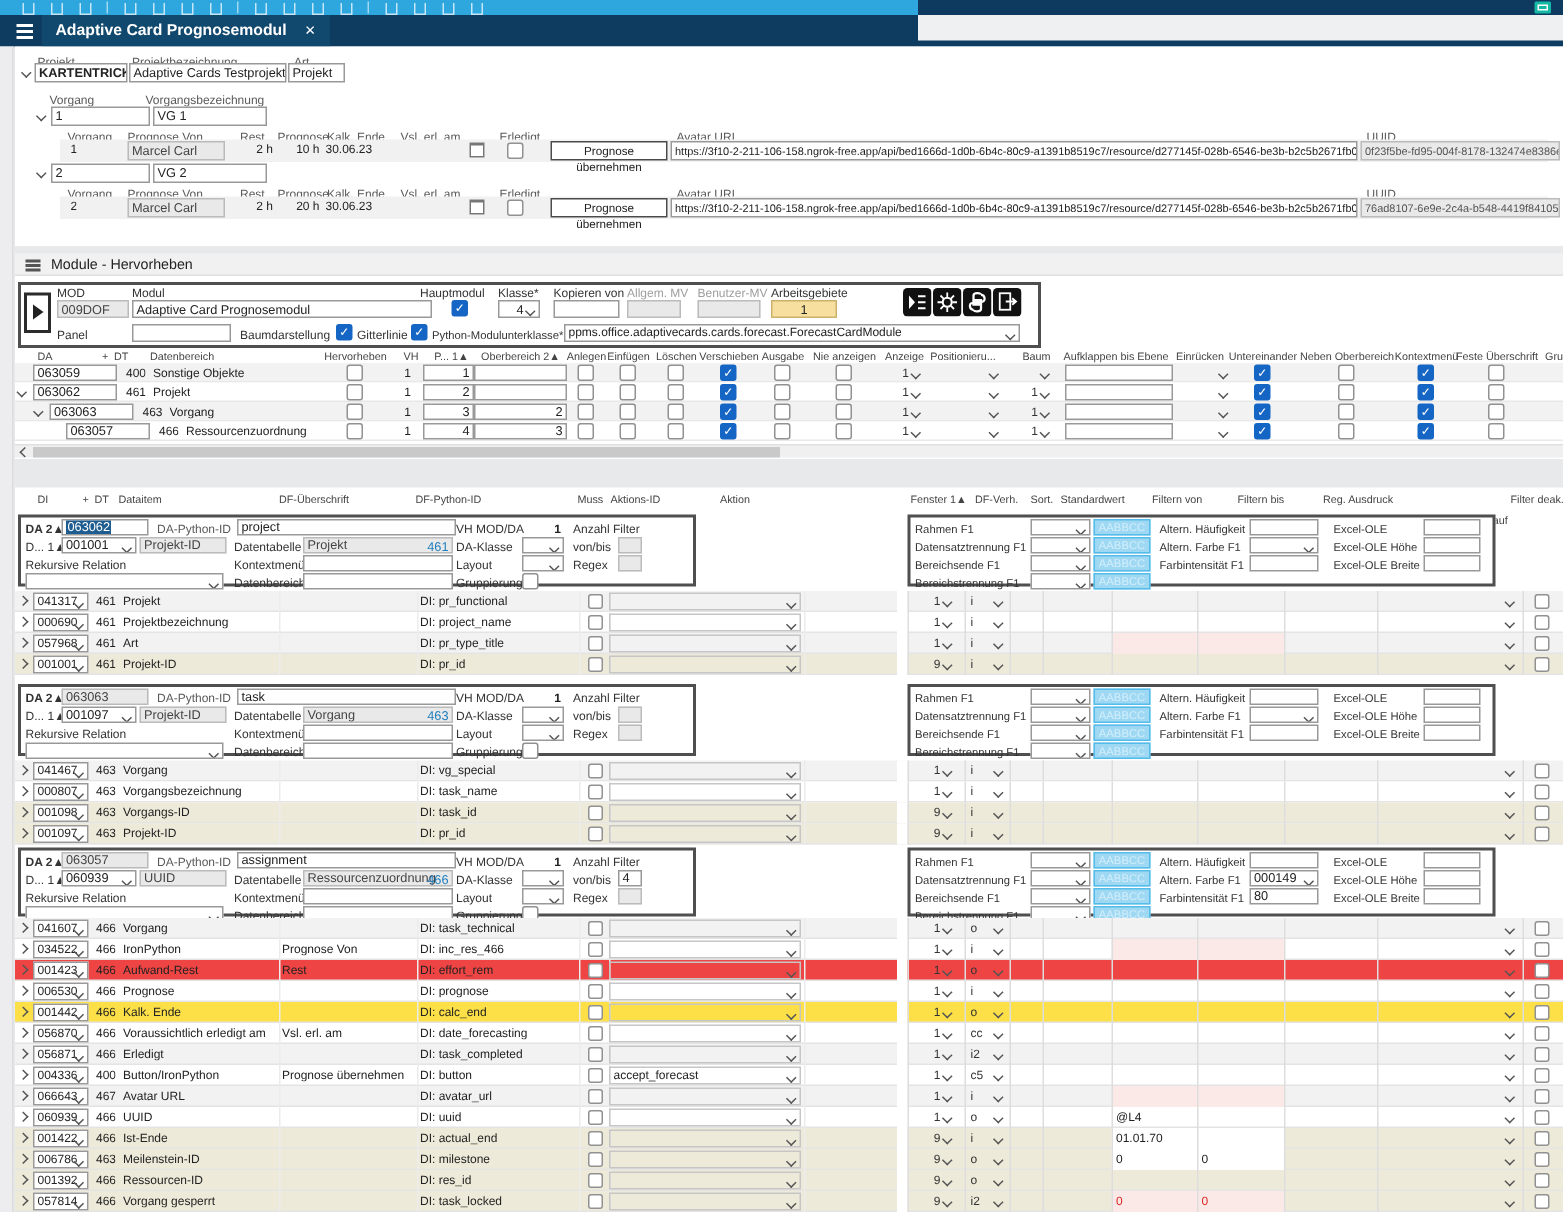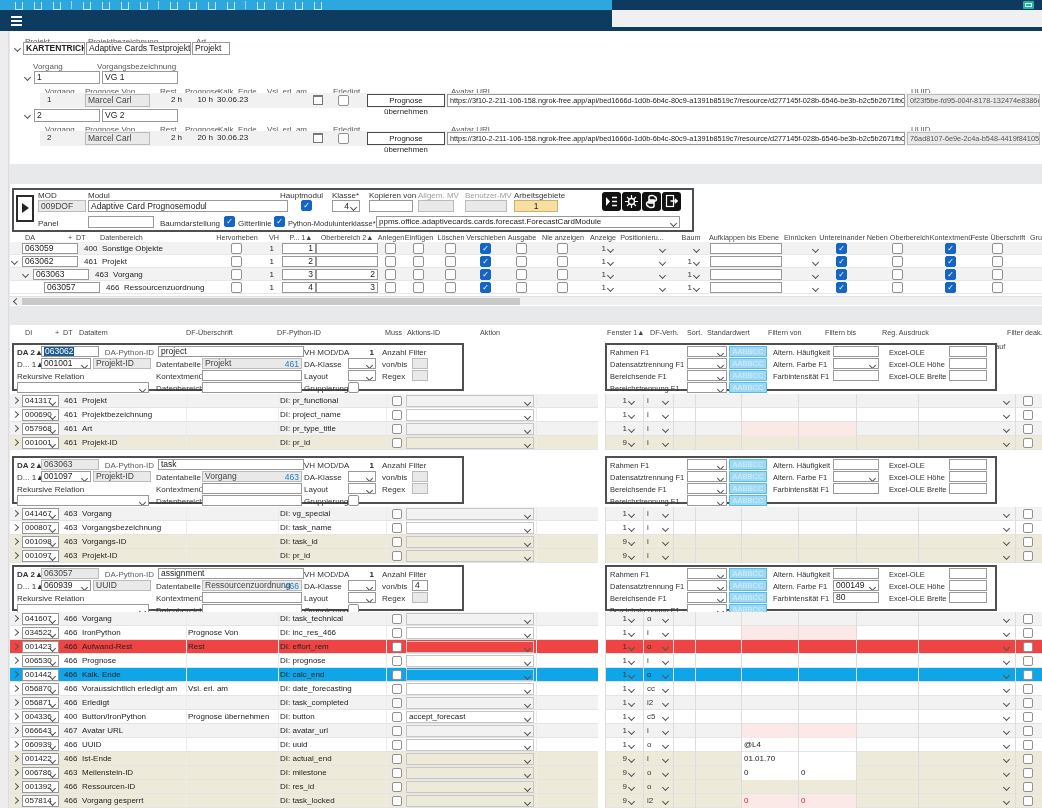--- a/index.html
+++ b/index.html
@@ -73,20 +73,23 @@
 <div class="screen">
   <div class="topbar">
     <div class="tleft"><span class="ticon"></span><span class="ticon"></span><span class="ticon"></span><span class="tsep"></span><span class="ticon"></span><span class="ticon"></span><span class="ticon"></span><span class="ticon"></span><span class="tsep"></span><span class="ticon"></span><span class="ticon"></span><span class="ticon"></span><span class="ticon"></span><span class="tsep"></span><span class="ticon"></span><span class="ticon"></span><span class="ticon"></span><span class="ticon"></span></div>
     <div class="tright">
       <span class="sync"></span>
     </div>
   </div>
   <div class="tabbar">
     <div class="tabright"></div>
     <span class="hambw"></span>
+    <div class="tab">
+      <span>Adaptive Card Prognosemodul</span><span class="tabclose">✕</span>
+    </div>
   </div>
   <div class="leftstrip"></div>
 
   <section class="panel p1">
     <span class="lbl" style="left:15px;top:6px">Projekt</span>
     <span class="lbl" style="left:78px;top:6px">Projektbezeichnung</span>
     <span class="lbl" style="left:186px;top:6px">Art</span>
     <span class="chv d" style="left:5px;top:15px"></span>
     <div class="fld h13" style="left:13px;top:11px;width:62px;font-weight:bold">KARTENTRICKS</div>
     <div class="fld h13" style="left:76px;top:11px;width:105px">Adaptive Cards Testprojekt</div>
@@ -138,20 +141,24 @@
   <span class="txt" style="left:177px">30.06.23</span>
   <span class="cal" style="left:273px;top:2px"></span>
   <span class="cb" style="left:298px;top:2px"></span>
   <button class="btn" style="left:327px;top:1px;width:78px">Prognose übernehmen</button>
   <div class="fld h13 tiny" style="left:407px;top:1px;width:458px">https://3f10-2-211-106-158.ngrok-free.app/api/bed1666d-1d0b-6b4c-80c9-a1391b8519c7/resource/d277145f-028b-6546-be3b-b2c5b2671fb0/avatar</div>
   <div class="fld ro h13 tiny" style="left:867px;top:1px;width:133px;color:#555">76ad8107-6e9e-2c4a-b548-4419f84105e1</div>
  </div>
       </div>
   </section>
 
+  <section class="sechdr s2h">
+    <span class="hamb"></span>
+    <span class="ttl">Module - Hervorheben</span>
+  </section>
   <section class="panel p2">
     <div id="mod-form">
 <div class="bigbox" style="left:2px;top:4px;width:682px;height:44px">
  <div class="playbox">
             <i class="ptri"></i>
           </div>
  <span class="lbl dk" style="left:24px;top:1px">MOD</span>
  <div class="fld ro" style="left:24px;top:10px;width:48px">009DOF</div>
  <span class="lbl dk" style="left:74px;top:1px">Modul</span>
  <div class="fld" style="left:74px;top:10px;width:200px">Adaptive Card Prognosemodul</div>
@@ -905,21 +912,21 @@
  <span class="txt" style="left:270px;width:104px">DI: prognose</span>
  <span class="cb sm" style="left:382px;top:2px"></span>
  <div class="fld dd" style="left:396px;top:1px;width:128px;background:transparent;border-color:#c6c6c6;font-size:8px"></div>
  <span class="ddp dd" style="left:597px;top:1px;width:30px;text-align:right;padding-right:10px">1</span>
  <span class="ddp dd" style="left:637px;top:1px;width:24px">i</span>
  <span class="txt" style="left:734px;width:52px;"></span>
  <span class="txt" style="left:791px;width:53px;"></span>
  <span class="ddp dd" style="left:910px;top:1px;width:92px"></span>
  <span class="cb sm" style="left:1013px;top:2px"></span>
  </div>
-          <div class="row" style="background:#0ea5e9">
+          <div class="row" style="background:#fde047">
 
  <i class="ov" style="left:588px;width:7px;background:#fff"></i>
  <i class="vl" style="left:595px"></i>
             <i class="vl" style="left:633px"></i>
             <i class="vl" style="left:663px"></i>
             <i class="vl" style="left:685px"></i>
             <i class="vl" style="left:731px"></i>
             <i class="vl" style="left:788px"></i>
             <i class="vl" style="left:846px"></i>
             <i class="vl" style="left:908px"></i>

